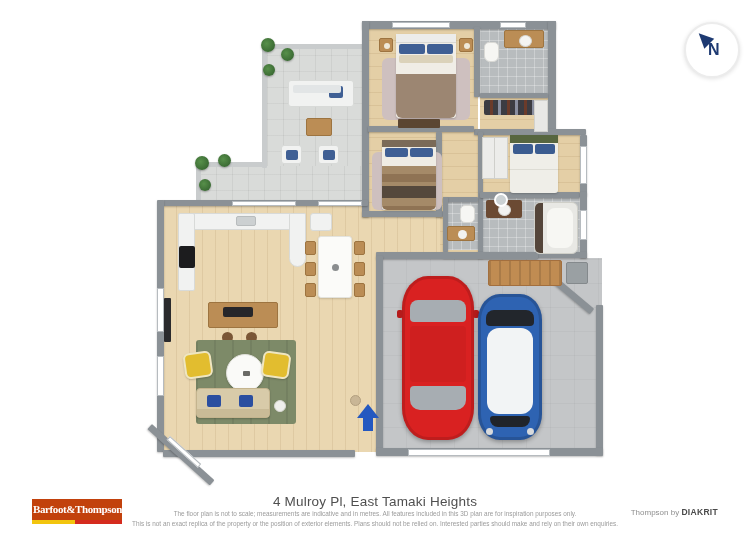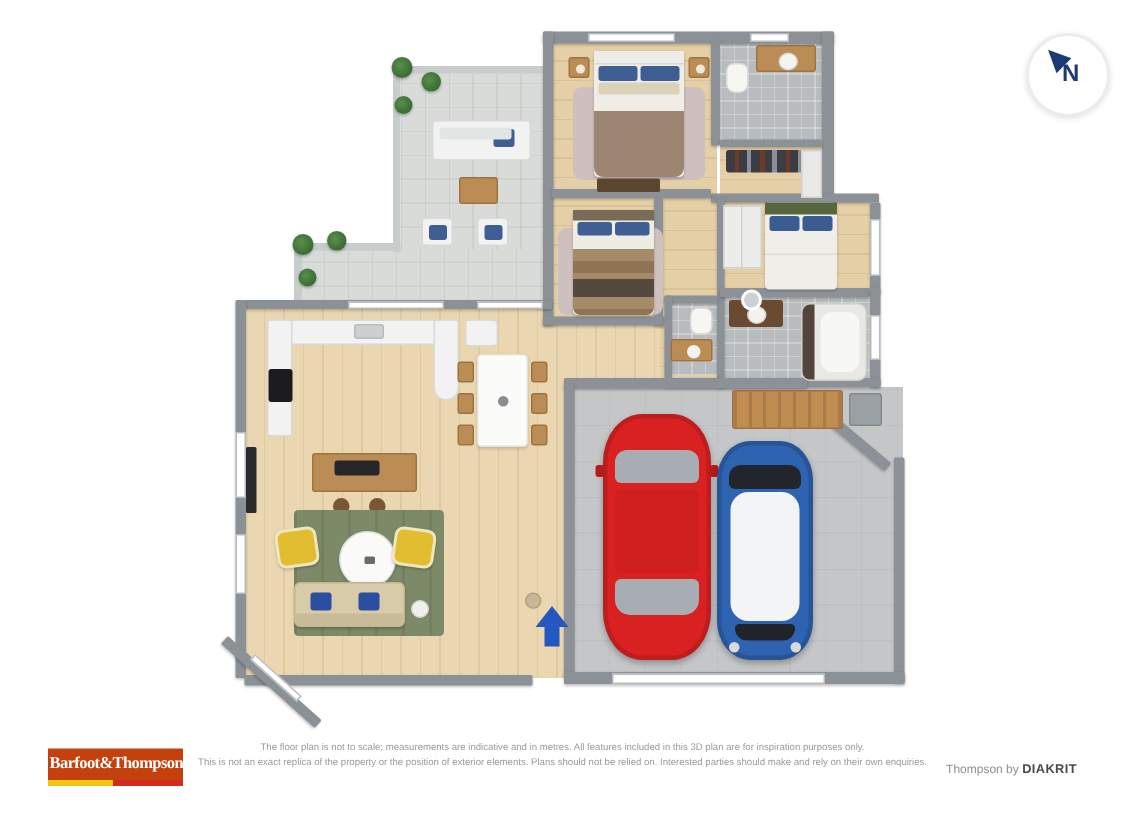--- a/index.html
+++ b/index.html
@@ -234,20 +234,21 @@
   <div class="compass" style="left:684px;top:22px;width:52px;height:52px;">
     <div class="px" style="left:11px;top:7px;width:0;height:0;border-left:7px solid transparent;border-right:7px solid transparent;border-bottom:15px solid #1e3a72;transform:rotate(-45deg);"></div>
     <div class="px" style="left:22px;top:17px;width:22px;height:22px;color:#1e3a72;font-weight:bold;font-size:16px;">N</div>
   </div>
 
   <div class="px logo" style="left:32px;top:499px;width:90px;height:25px;">
     <div style="padding-top:4px;font-size:11px;letter-spacing:-0.4px;">Barfoot&amp;Thompson</div>
     <div class="stripe"></div>
   </div>
   <div class="px" style="left:0;top:494px;width:750px;text-align:center;">
+    <div class="footer-addr">4 Mulroy Pl, East Tamaki Heights</div>
     <div class="footer-disc">The floor plan is not to scale; measurements are indicative and in metres. All features included in this 3D plan are for inspiration purposes only.</div>
     <div class="footer-disc">This is not an exact replica of the property or the position of exterior elements. Plans should not be relied on. Interested parties should make and rely on their own enquiries.</div>
   </div>
   <div class="px produced" style="left:598px;top:507px;width:120px;text-align:right;">
     <span>Thompson by </span><b>DIAKRIT</b>
   </div>
 
 </div>
 
 </body></html>

